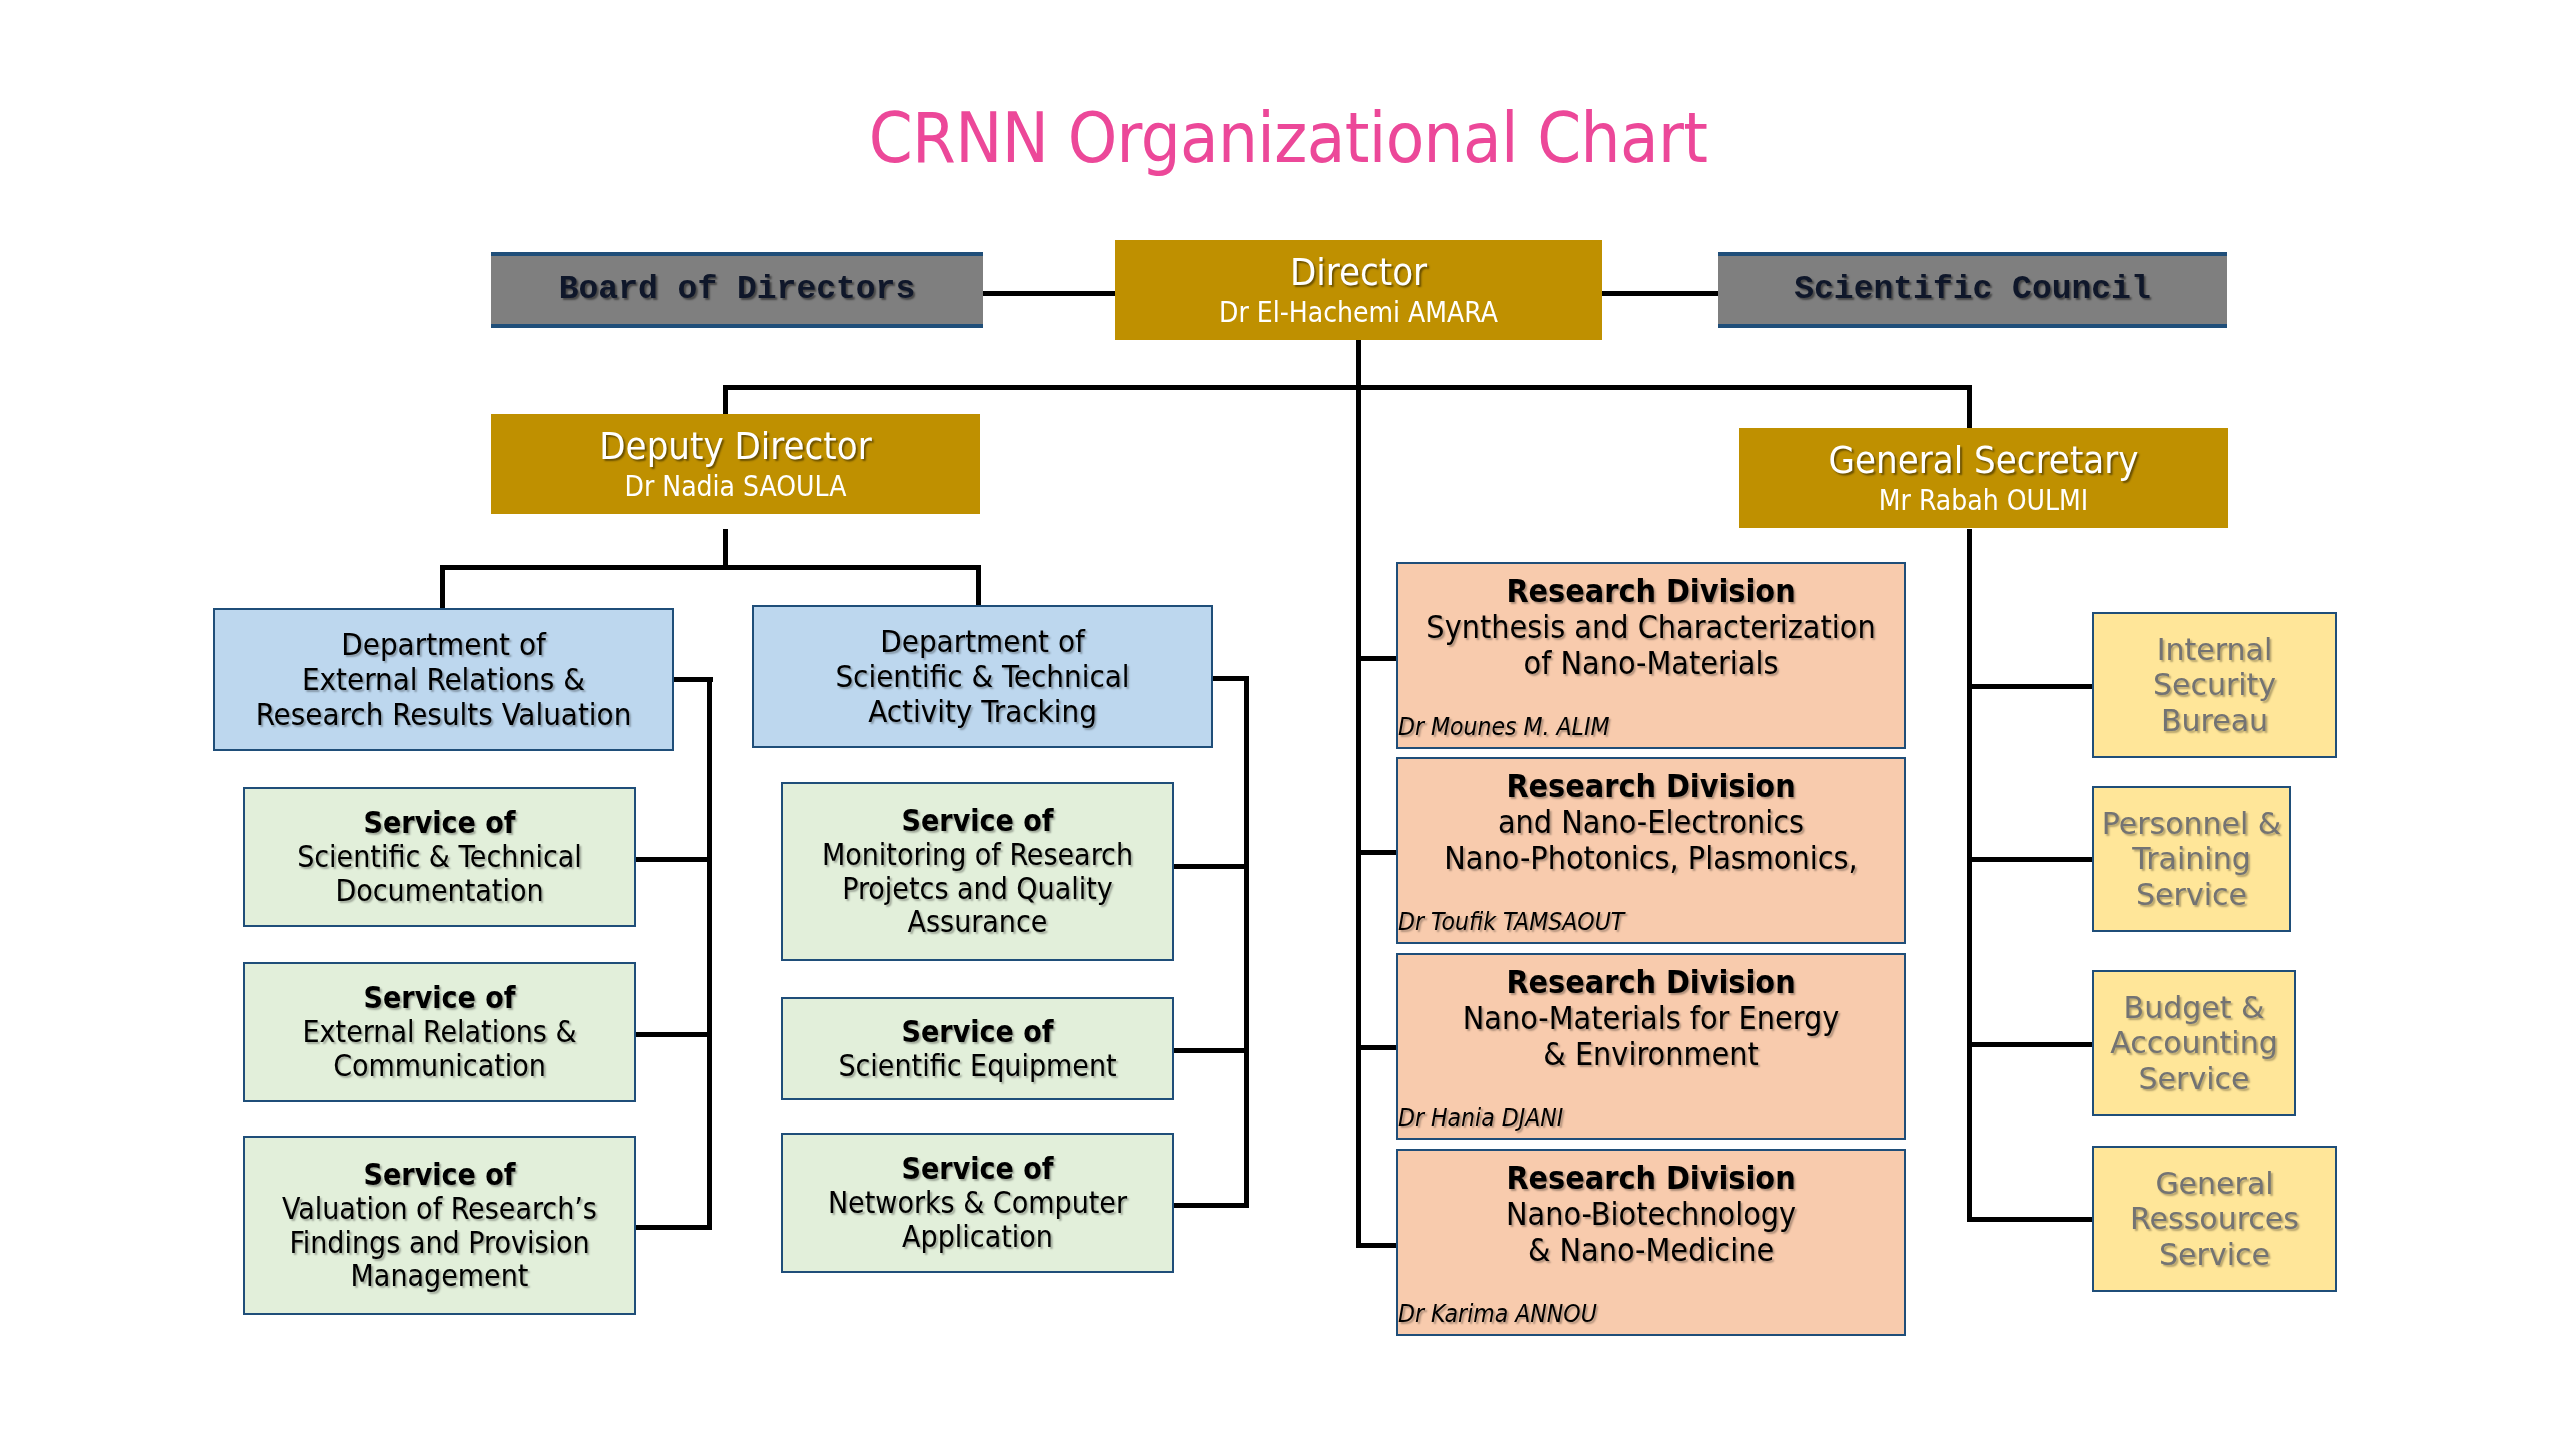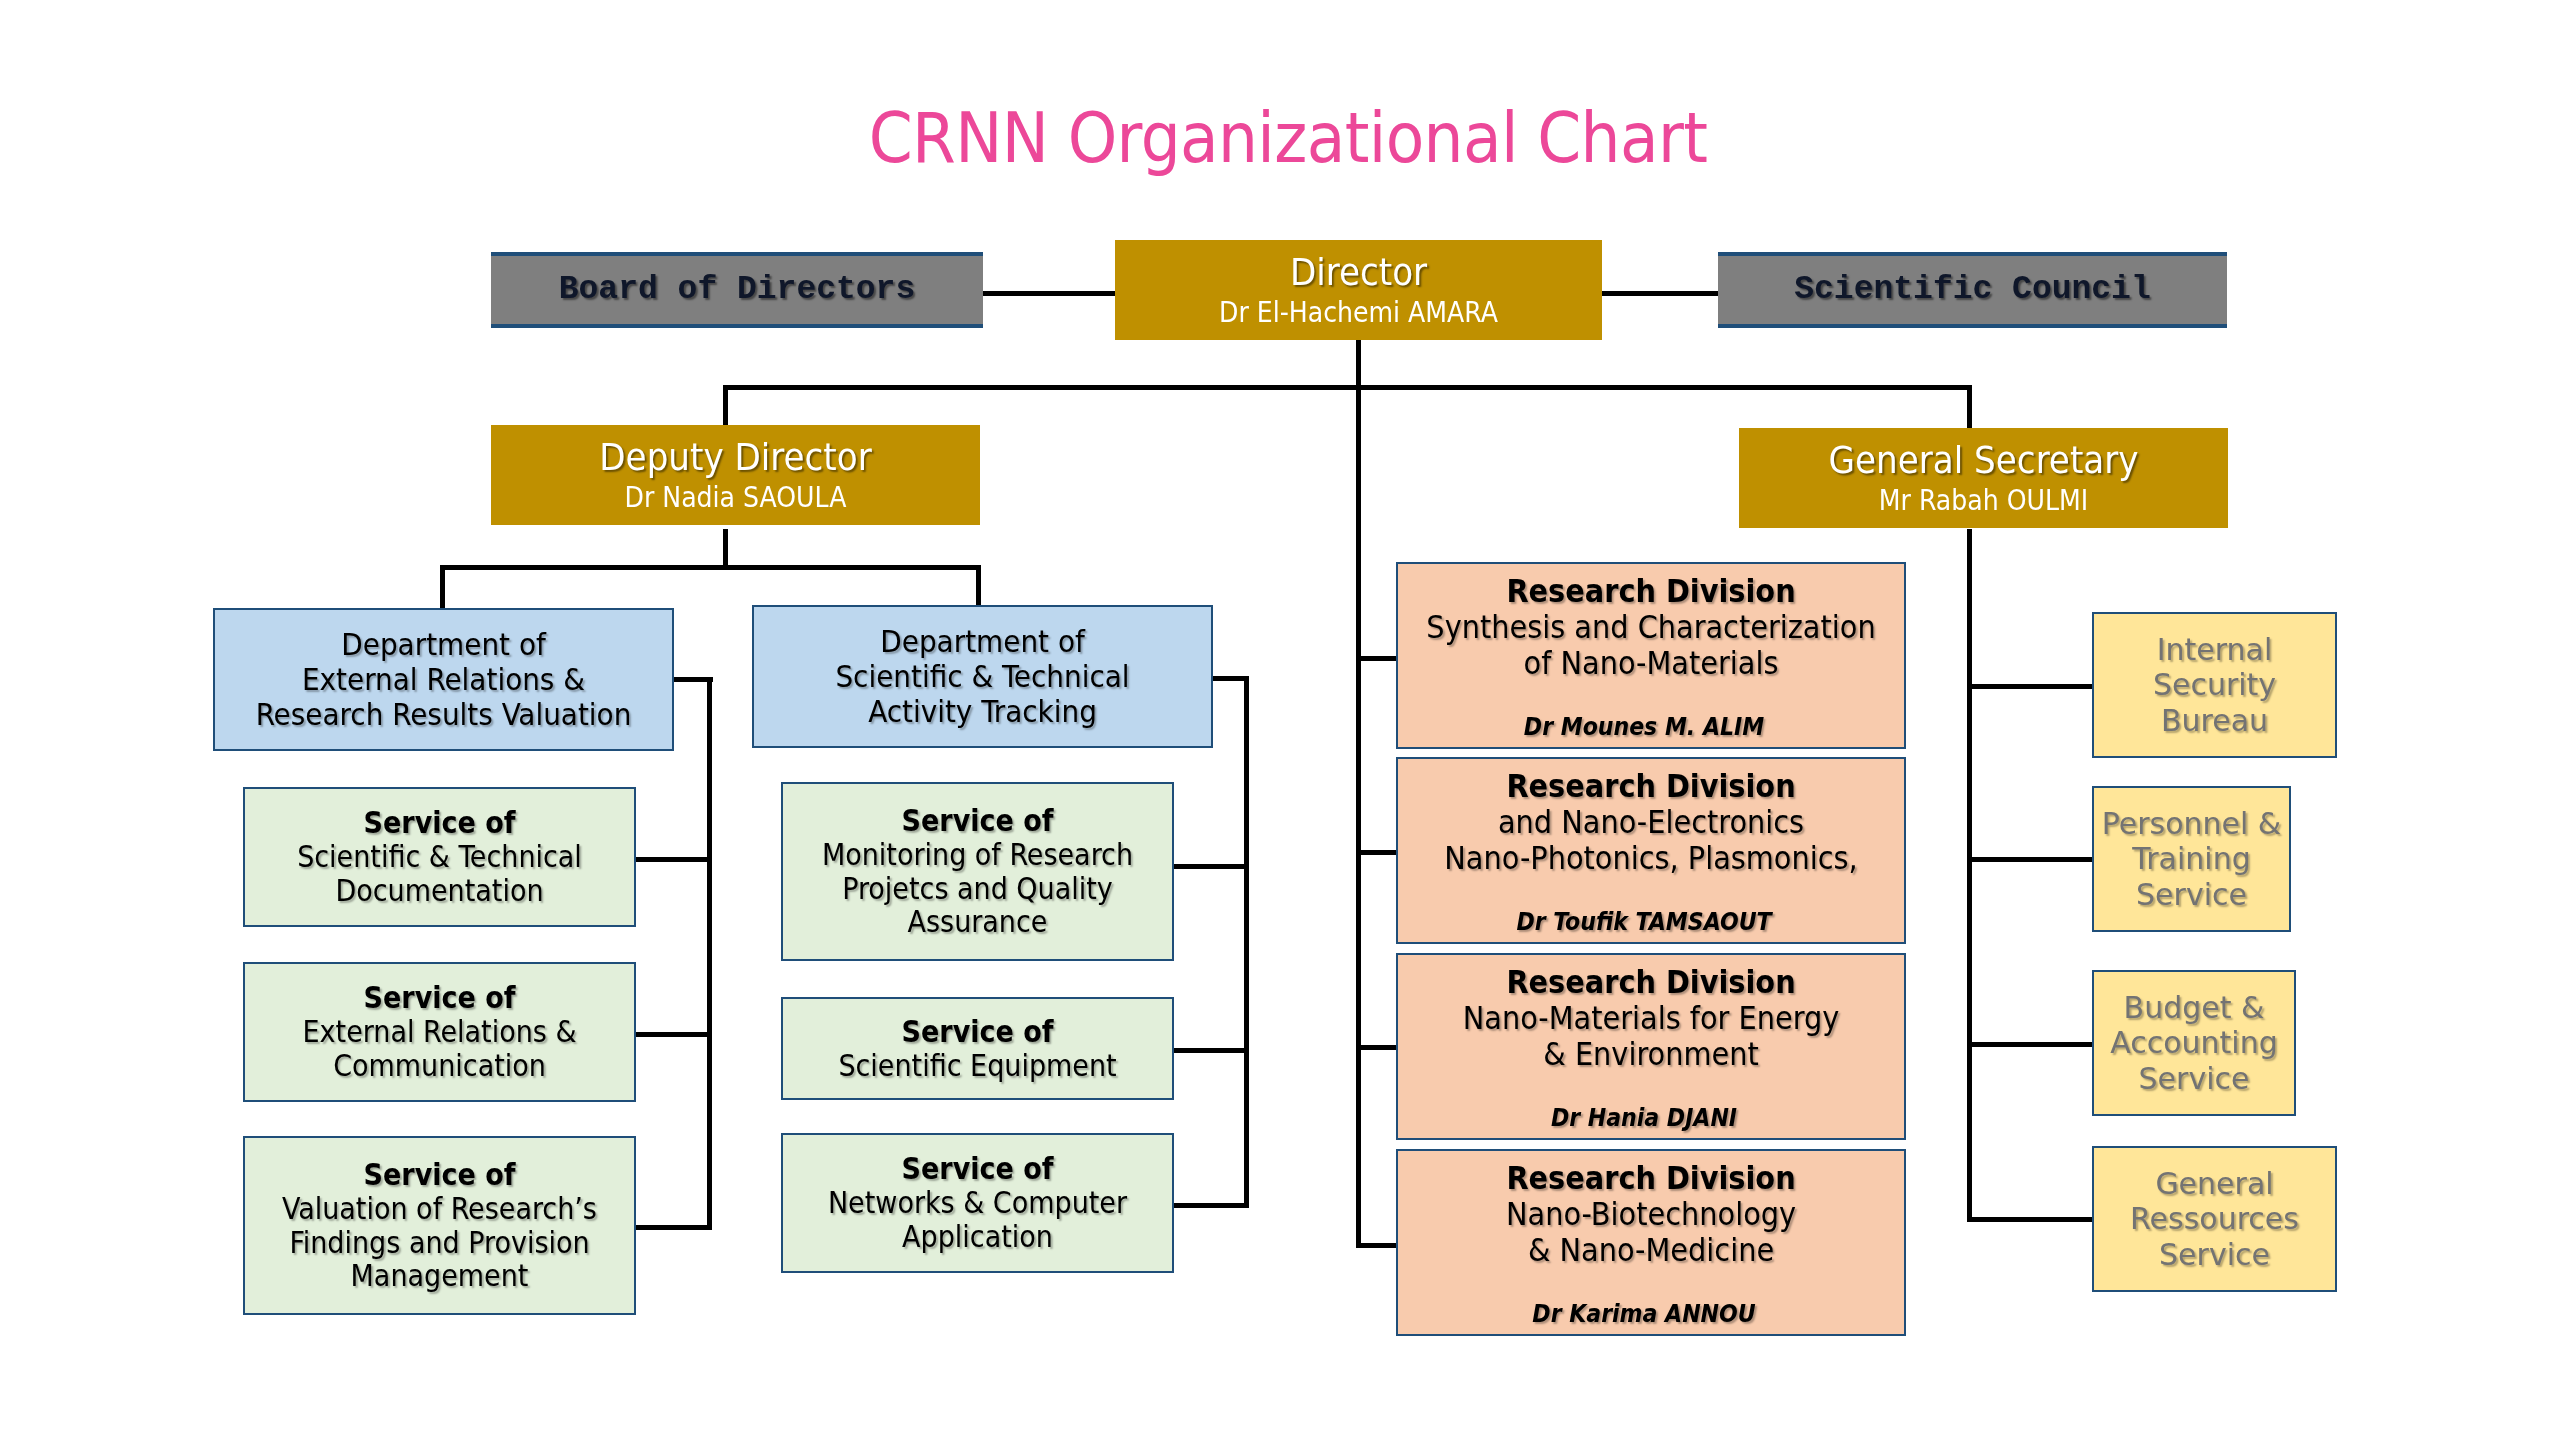--- a/index.html
+++ b/index.html
@@ -88,22 +88,22 @@
     border:2.6px solid #1f4e79;
     color:#000000;
     justify-content:flex-start;
     padding-top:9px;
     font-family:"DejaVu Sans Condensed","Liberation Sans",sans-serif;
     text-shadow:1.9px 1.9px 1.9px rgba(0,0,0,.30);
   }
   .salmon .t1{font-weight:bold;font-size:32px;}
   .salmon .t2{font-weight:400;font-size:32px;}
   .salmon .who{
-    font-style:italic;font-weight:700;font-size:24.5px;
-    width:100%;text-align:center;
+    font-style:italic;font-weight:400;font-size:24.5px;
+    width:100%;text-align:left;
     padding-right:14px;box-sizing:border-box;
     position:absolute;bottom:6.4px;right:0;
   }
 
   
   .yellow{
     background:#ffe699;
     border:2.6px solid #1f4e79;
     color:#737373;
     font-weight:400;
@@ -169,21 +169,21 @@
 
   <div class="box gold" style="left:1115px;top:240px;width:487px;height:100px;">
     <span class="ln t1">Director</span>
     <span class="ln t2">Dr El-Hachemi AMARA</span>
   </div>
 
   <div class="box gray" style="left:1718px;top:252px;width:509px;height:76px;">
     <span class="ln">Scientific Council</span>
   </div>
 
-  <div class="box gold" style="left:491px;top:425px;width:489px;height:100px;">
+  <div class="box gold" style="left:491px;top:414px;width:489px;height:100px;">
     <span class="ln t1">Deputy Director</span>
     <span class="ln t2">Dr Nadia SAOULA</span>
   </div>
 
   <div class="box gold" style="left:1739px;top:428px;width:489px;height:100px;">
     <span class="ln t1">General Secretary</span>
     <span class="ln t2">Mr Rabah OULMI</span>
   </div>
 
   <div class="box blue" style="left:213px;top:608px;width:461px;height:143px;">

